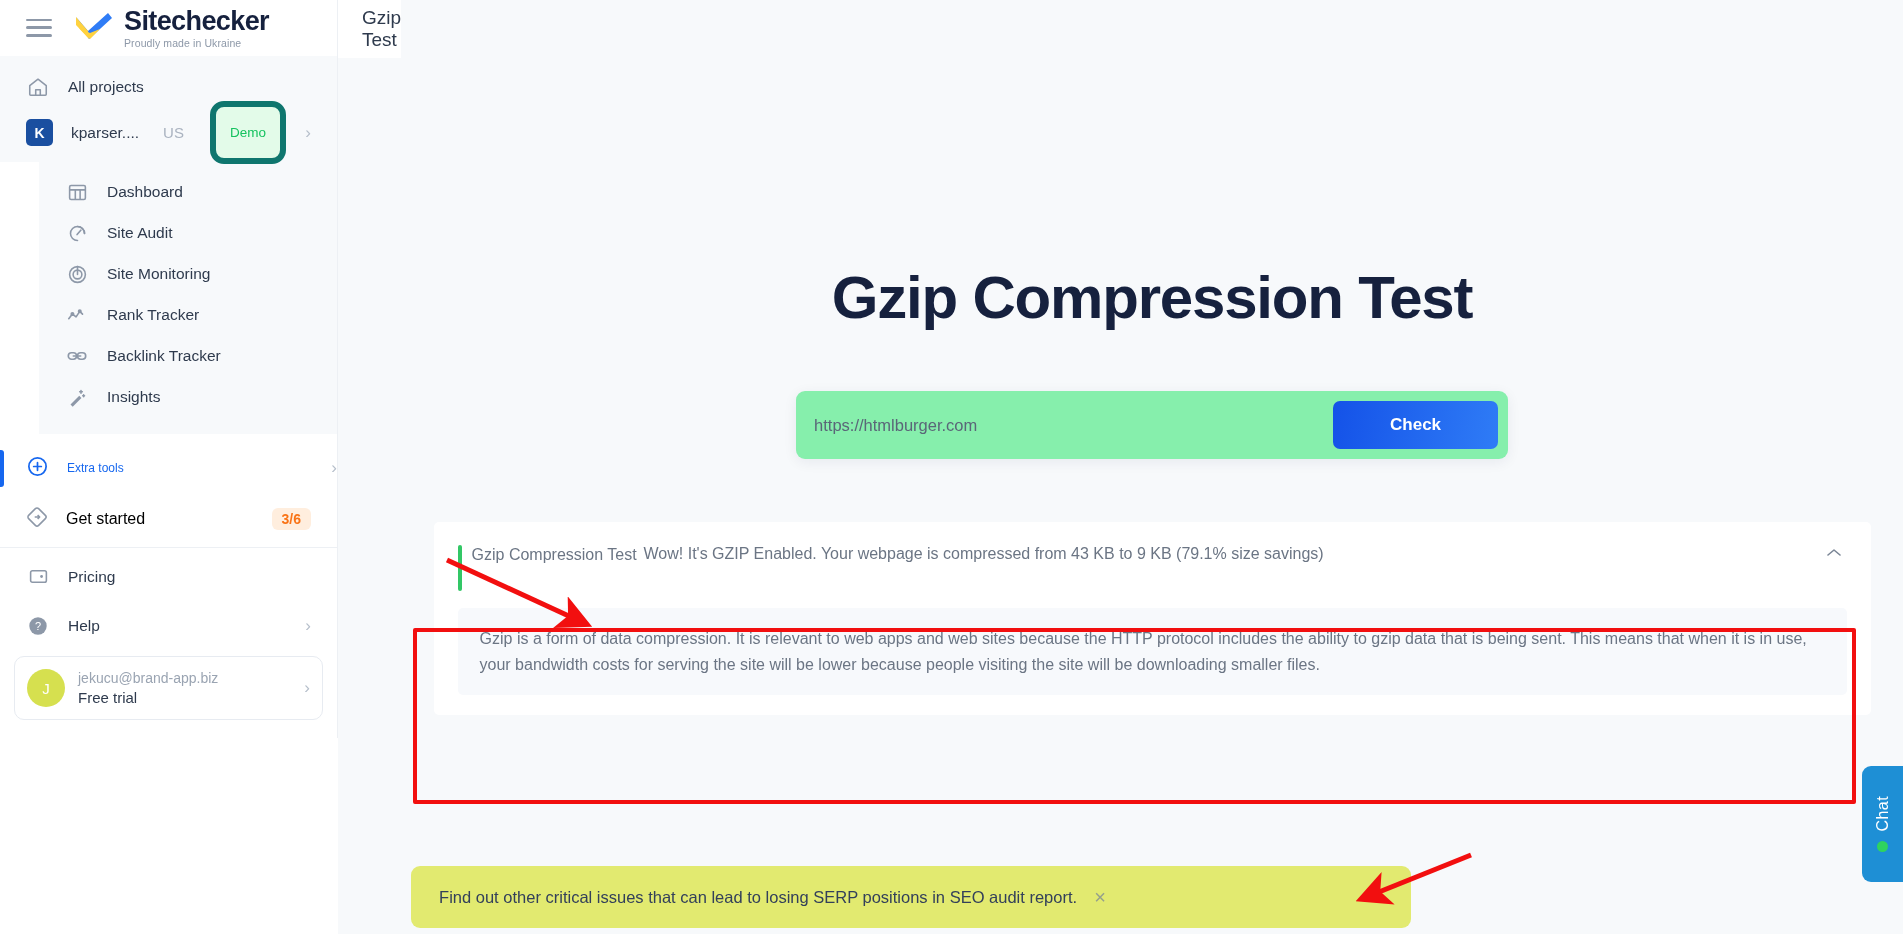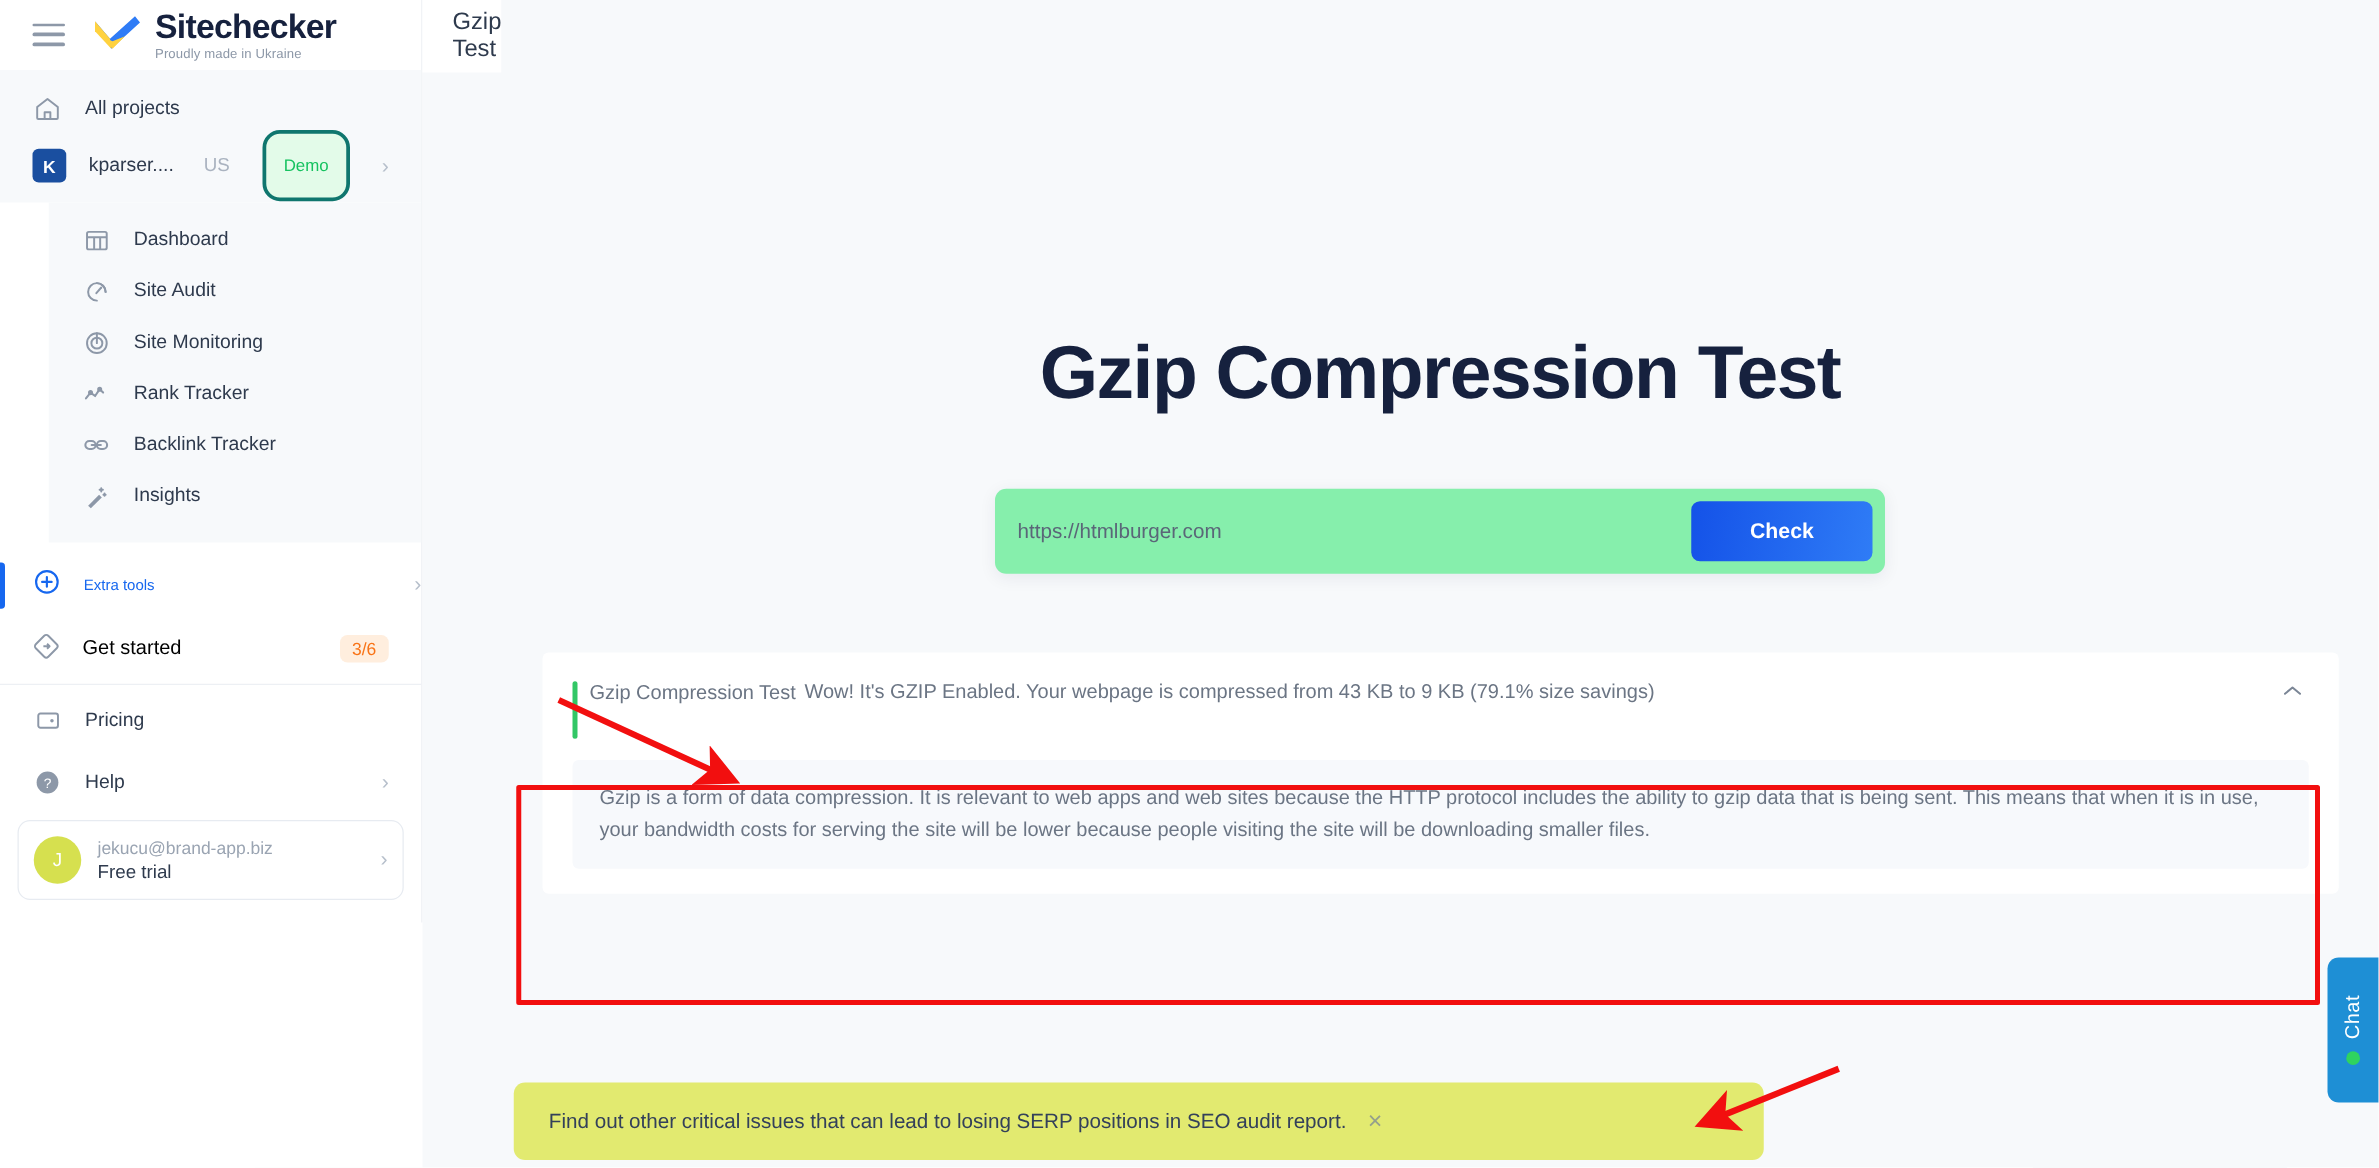--- a/index.html
+++ b/index.html
@@ -35,42 +35,42 @@
   }
   .sb-row .ico { width: 24px; height: 24px; flex: 0 0 24px; display: flex; align-items: center; justify-content: center; }
   .proj-badge {
     width: 27px; height: 27px; flex: 0 0 27px; background: #1a4fa0; color: #fff;
     border-radius: 5px; font-size: 14px; font-weight: bold;
     display: flex; align-items: center; justify-content: center;
   }
   .proj-name { font-size: 15.5px; color: #2e3a4d; max-width: 108px; overflow: hidden; white-space: nowrap; }
   .proj-cc { font-size: 15px; color: #aab3c0; margin-left: 6px; }
   .pill-demo {
-    background: #e3fbe9; color: #15c25f; border: 3px solid #0f766e;
+    background: #e3fbe9; color: #15c25f; border: 6px solid #0f766e;
     border-radius: 14px; font-size: 13.5px; padding: 18px 14px; margin-left: 8px;
   }
   .chev { color: #b6bfcb; font-size: 17px; margin-left: auto; }
 
   .sb-menu { background: #f7f9fb; padding: 10px 0 16px; margin-left: 39px; }
   .sb-menu .sb-row { height: 41px; }
 
   .sb-extra {
     margin-top: 10px; position: relative; height: 52px;
     display: flex; align-items: center; padding-left: 26px; gap: 18px; cursor: pointer;
   }
   .sb-extra::before {
     content: ""; position: absolute; left: 0; top: 6px; bottom: 6px;
     width: 4px; background: #1667ef; border-radius: 0 3px 3px 0;
   }
   .sb-extra .lbl { color: #1667ef; font-size: 12px; }
 
   .sb-spacer { flex: 1 1 auto; }
 
   .sb-getstarted { display: flex; align-items: center; height: 54px; padding: 0 26px; gap: 18px; cursor: pointer; }
-  .count-pill { margin-left: auto; background: #ffeede; color: #f97316; font-size: 14px; font-weight: normal; border-radius: 6px; padding: 3px 10px; }
+  .count-pill { margin-left: auto; background: #ffeede; color: #f97316; font-size: 14px; font-weight: bold; border-radius: 6px; padding: 3px 10px; }
   .sb-div { height: 1px; background: #edf0f4; margin: 2px 0 4px; }
 
   .sb-bottom { padding-bottom: 8px; }
   .sb-bottom .sb-row { height: 49px; }
 
   .user-card {
     margin: 6px 14px 10px; border: 1px solid #e7ebf1; border-radius: 10px;
     height: 64px; display: flex; align-items: center; padding: 0 12px; gap: 13px; cursor: pointer;
   }
   .avatar {
@@ -97,21 +97,21 @@
   .search-card {
     width: 712px; margin: 59px auto 4px; background: #86efac; border-radius: 9px;
     box-shadow: 0 3px 14px rgba(20,35,70,0.07);
     height: 68px; display: flex; align-items: center; padding: 0 10px 0 18px;
   }
   .search-input {
     flex: 1 1 auto; border: none; outline: none; font-size: 16.5px;
     color: #5a6678; font-family: "Liberation Sans", sans-serif; background: transparent;
   }
   .btn-check {
-    width: 145px; height: 48px; border: none; border-radius: 7px; cursor: pointer;
+    width: 165px; height: 48px; border: none; border-radius: 7px; cursor: pointer;
     background: linear-gradient(100deg, #1452e8 0%, #2f7cf6 100%);
     color: #fff; font-size: 17px; font-weight: bold; font-family: "Liberation Sans", sans-serif;
   }
 
   
   .result-wrap { width: 1437px; margin: 63px auto 0; }
   .result-card { background: #fff; border-radius: 5px; padding: 22px 24px 20px; }
   .result-head { display: flex; align-items: flex-start; position: relative; padding-left: 14px; min-height: 48px; }
   .result-head::before {
     content: ""; position: absolute; left: 0; top: 1px; bottom: 1px; width: 4px;

